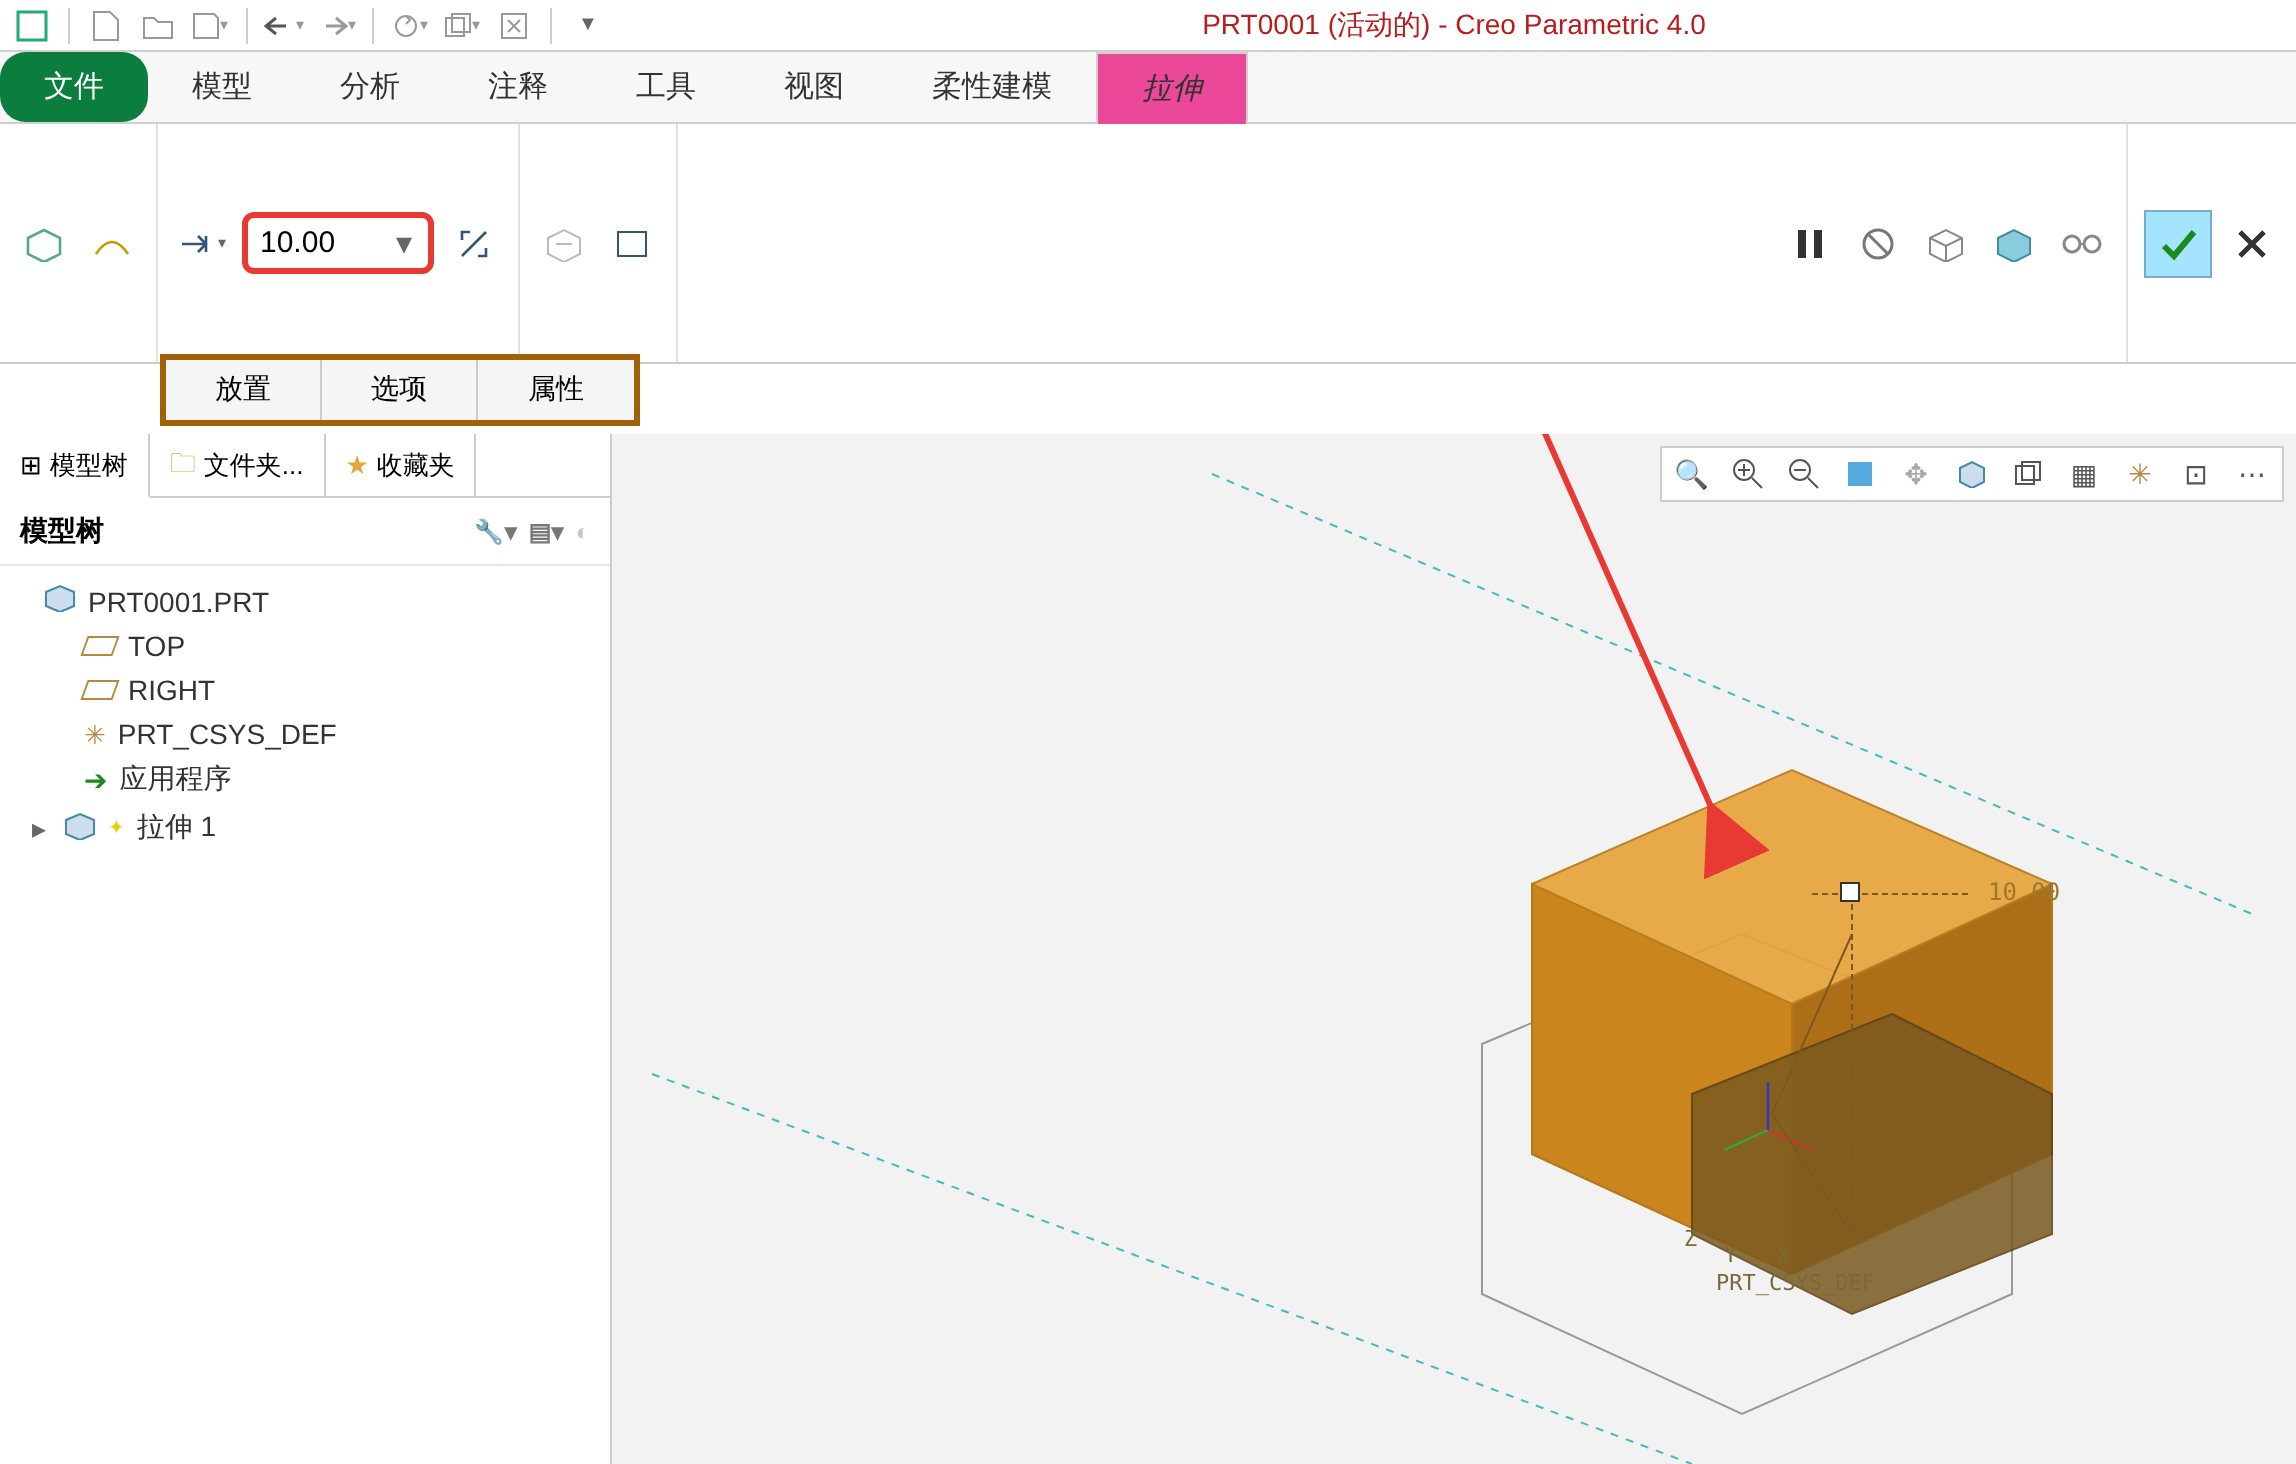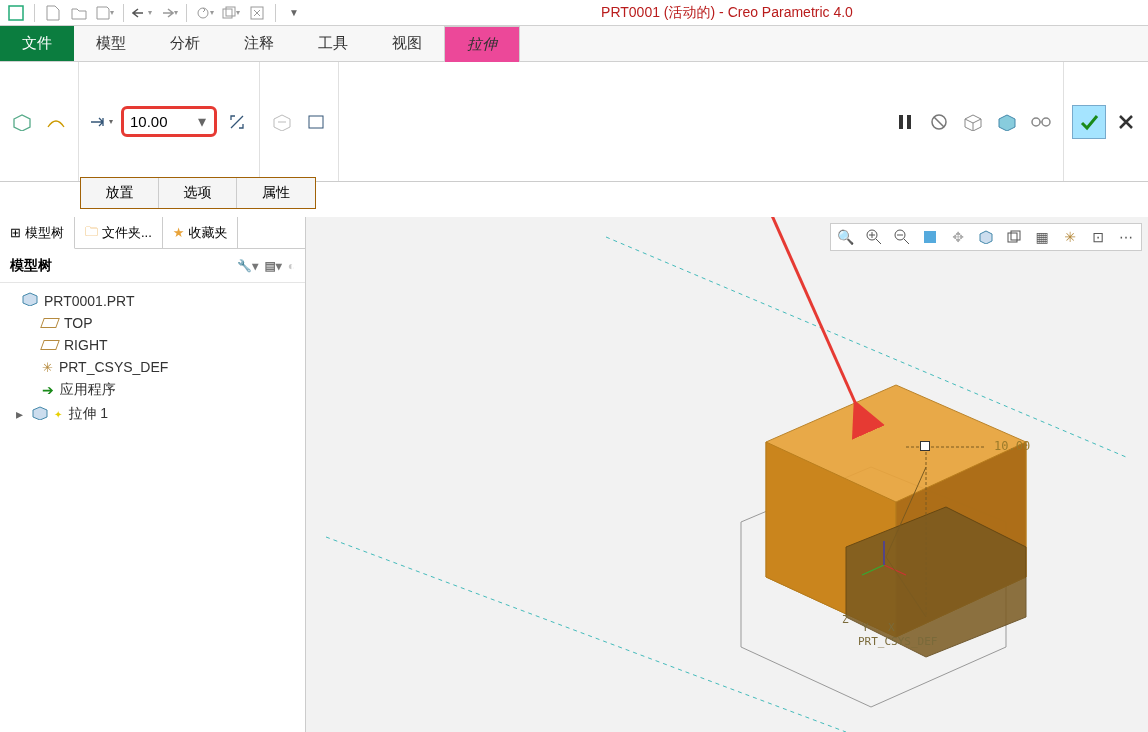--- a/index.html
+++ b/index.html
@@ -8,34 +8,34 @@
 
 .title-bar { height: 26px; background: #fff; display: flex; align-items: center; border-bottom: 1px solid #d0d0d0; }
 .title-bar .qat { display: flex; align-items: center; padding-left: 4px; gap: 2px; }
 .title-bar .qat .qbtn { width: 24px; height: 22px; display: flex; align-items: center; justify-content: center; color: #555; cursor: pointer; }
 .title-bar .sep { width: 1px; height: 18px; background: #ccc; margin: 0 4px; }
 .title-text { flex: 1; text-align: center; font-size: 14px; color: #b91c1c; }
 
 
 .menu-bar { height: 36px; background: #f7f7f7; display: flex; align-items: stretch; border-bottom: 1px solid #d0d0d0; }
 .menu-bar .item { padding: 0 22px; display: flex; align-items: center; font-size: 15px; color: #333; cursor: pointer; }
-.menu-bar .item.file { background: #0b7d3f; color: #fff; }
+.menu-bar .item.file { background: #0b7d3f; color: #fff; border-radius: 13px; }
 .menu-bar .item.active { background: #ec4899; border-top: 1px solid #d0d0d0; border-left: 1px solid #d0d0d0; border-right: 1px solid #d0d0d0; font-style: italic; margin-bottom: -1px; }
 
 
 .ribbon { height: 120px; display: flex; background: #fff; border-bottom: 1px solid #ccc; }
 .ribbon .group { display: flex; align-items: center; padding: 0 8px; border-right: 1px solid #e0e0e0; gap: 6px; }
 .ribbon .btn { width: 28px; height: 28px; display: flex; align-items: center; justify-content: center; border: 1px solid transparent; cursor: pointer; color: #555; }
 .ribbon .depth-input { width: 96px; height: 31px; border: 3px solid #e63a33; border-radius: 6px; display: flex; align-items: center; background: #fff; padding: 0 2px; }
 .ribbon .depth-input input { border: none; width: 68px; font-size: 15px; padding: 0 4px; outline: none; }
 .ribbon .depth-input .dd { width: 16px; text-align: center; color: #666; cursor: pointer; }
 .ribbon .accept { width: 34px; height: 34px; background: #a5e4ff; display: flex; align-items: center; justify-content: center; border: 1px solid #7ac; }
 
 
-.sub-tabs { position: absolute; top: 177px; left: 80px; display: flex; border: 1px solid #a16207; }
+.sub-tabs { position: absolute; top: 177px; left: 80px; display: flex; border: 3px solid #a16207; }
 .sub-tabs .tab { width: 78px; height: 30px; display: flex; align-items: center; justify-content: center; font-size: 14px; border-right: 1px solid #ccc; background: #f5f5f5; cursor: pointer; }
 .sub-tabs .tab:last-child { border-right: none; }
 
 
 .left-panel { position: absolute; left: 0; top: 217px; width: 306px; bottom: 0; border-right: 1px solid #ccc; background: #fff; }
 .panel-tabs { height: 32px; display: flex; border-bottom: 1px solid #ccc; }
 .panel-tabs .ptab { display: flex; align-items: center; padding: 0 10px; font-size: 13px; gap: 4px; border-right: 1px solid #ccc; cursor: pointer; }
 .panel-tabs .ptab.active { background: #fff; border-bottom: 1px solid #fff; margin-bottom: -1px; }
 .panel-header { height: 34px; display: flex; align-items: center; padding: 0 10px; font-size: 14px; font-weight: bold; justify-content: space-between; border-bottom: 1px solid #e5e5e5; }
 .panel-header .tools { display: flex; gap: 6px; color: #777; font-size: 12px; }
@@ -124,20 +124,21 @@
   <div class="title-text">PRT0001 (活动的) - Creo Parametric 4.0</div>
 </div>
 
 <div class="menu-bar">
   <div class="item file">文件</div>
   <div class="item">模型</div>
   <div class="item">分析</div>
   <div class="item">注释</div>
   <div class="item">工具</div>
   <div class="item">视图</div>
+  <div class="item">柔性建模</div>
   <div class="item active">拉伸</div>
 </div>
 
 <div class="ribbon">
   <div class="group">
     <div class="btn">
         <svg width="20" height="18">
           <path d="M2 6l8-4 8 4v8l-8 4-8-4z" fill="none" stroke="#5a8" stroke-width="1.3"></path>
         </svg>
       </div>

